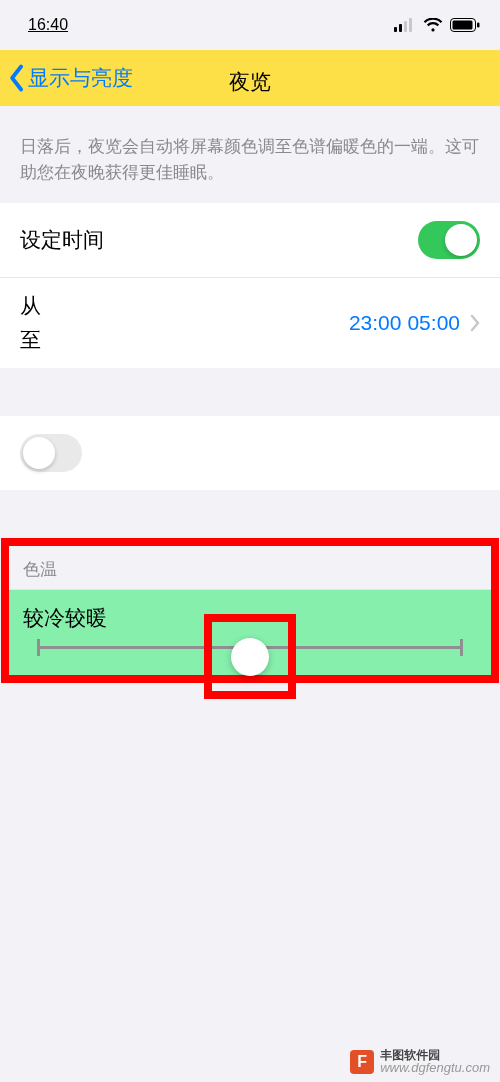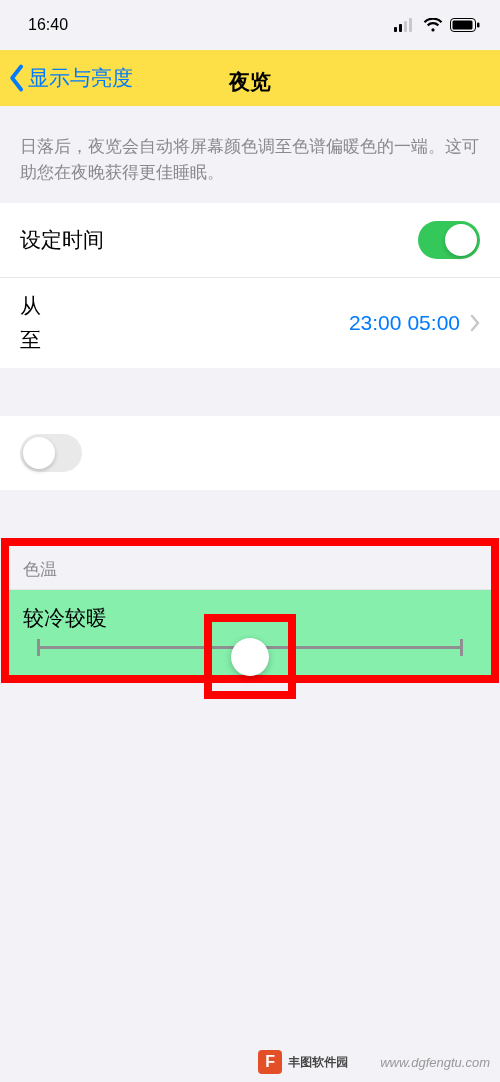--- a/index.html
+++ b/index.html
@@ -1,24 +1,24 @@
 <!DOCTYPE html>
 <html><head>
   <meta charset="utf-8">
   <style>
     * { margin: 0; padding: 0; box-sizing: border-box; font-family: -apple-system, "Helvetica Neue", sans-serif; }
     body { width: 500px; height: 1082px; background: #f2f2f7; position: relative; overflow: hidden; }
 
-    .status-bar { height: 50px; display: flex; align-items: center; justify-content: space-between; padding: 0 20px 0 28px; background: #f2f2f7; }
+    .status-bar { height: 50px; display: flex; align-items: center; justify-content: space-between; padding: 0 20px 0 28px; background: #f2f2f7; text-decoration: underline; }
     .status-icons { display: flex; align-items: center; gap: 7px; }
 
     .nav-bar { height: 56px; display: flex; align-items: center; position: relative; background: #fde047; }
     .back { display: flex; align-items: center; color: #007aff; font-size: 21px; padding-left: 8px; }
     .back-chevron { width: 16px; height: 28px; margin-right: 4px; }
-    .nav-title { position: absolute; left: 50%; transform: translateX(-50%); font-size: 21px; font-weight: 700; margin-top: 8px; }
+    .nav-title { position: absolute; left: 50%; transform: translateX(-50%); font-size: 21px; font-weight: 400; margin-top: 8px; }
 
     .desc { padding: 28px 20px 18px 20px; color: #8a8a8e; font-size: 17px; line-height: 1.5; }
 
     .row { background: #fff; padding: 18px 20px; display: flex; align-items: center; justify-content: space-between; font-size: 21px; }
     .row-sched { background: #fff; padding: 14px 20px; display: flex; align-items: center; border-top: 0.5px solid #e5e5ea; }
     .sched-labels { display: flex; flex-direction: column; gap: 6px; font-size: 21px; }
     .sched-times { margin-left: auto; margin-right: 10px; display: flex; gap: 6px; text-align: right; font-size: 21px; color: #007aff; }
     .chevron-right { color: #c7c7cc; }
 
     .toggle { width: 62px; height: 38px; border-radius: 19px; position: relative; }
@@ -36,21 +36,21 @@
     .slider-wrap { padding: 6px 28px 26px 28px; position: relative; }
     .slider-track { position: relative; height: 3px; background: #8e8e93; }
     .slider-track::before, .slider-track::after { content: ""; position: absolute; top: -7px; width: 3px; height: 17px; background: #8e8e93; }
     .slider-track::before { left: 0; }
     .slider-track::after { right: 0; }
     .slider-thumb-box { position: absolute; left: 50%; top: -32px; transform: translateX(-50%); width: 92px; height: 85px; border: 8px solid #f00; display: flex; align-items: center; justify-content: center; }
     .slider-thumb { width: 38px; height: 38px; border-radius: 50%; background: #fff; box-shadow: 0 2px 6px rgba(0,0,0,.25); }
 
     .watermark { position: absolute; bottom: 8px; right: 10px; display: flex; align-items: center; gap: 6px; }
     .wm-badge { width: 24px; height: 24px; background: #e34f26; border-radius: 4px; display: flex; align-items: center; justify-content: center; color: #fff; font-size: 16px; font-weight: bold; }
-    .wm-text { display: flex; flex-direction: row; line-height: 1; gap: 32px; }
+    .wm-text { display: flex; flex-direction: column; line-height: 1; }
     .wm-text .t1 { font-size: 12px; color: #444; font-weight: 600; }
     .wm-text .t2 { font-size: 13px; color: #999; font-style: italic; }
   </style>
 </head>
 <body>
 
 <div class="status-bar">
   <span>16:40</span>
   <div class="status-icons">
     <svg width="22" height="14" viewBox="0 0 22 14">

